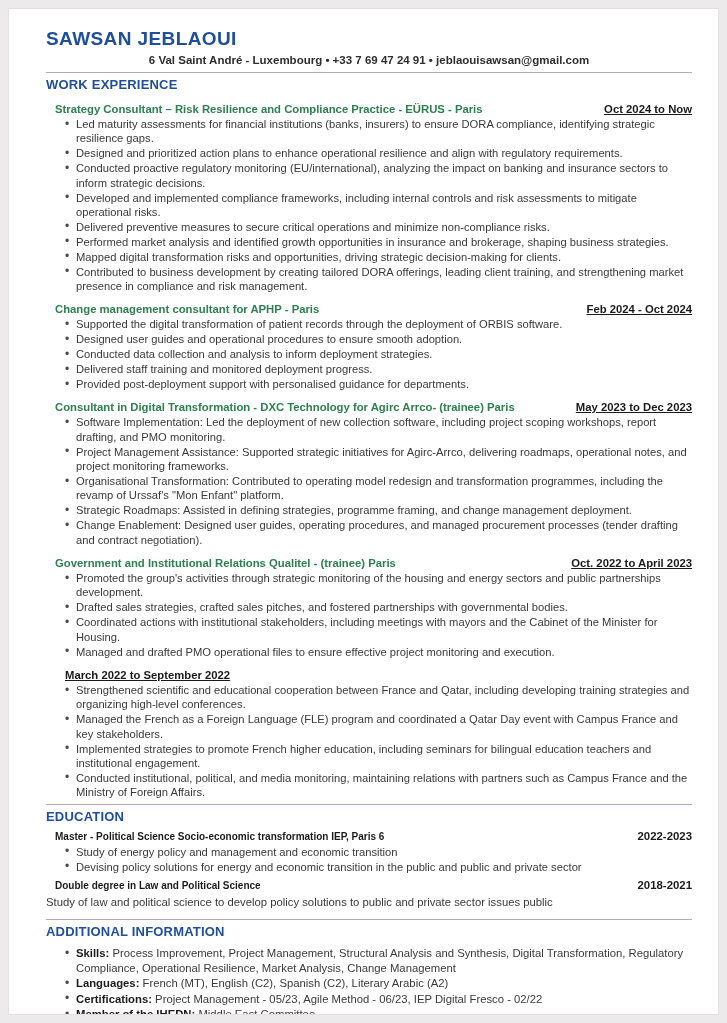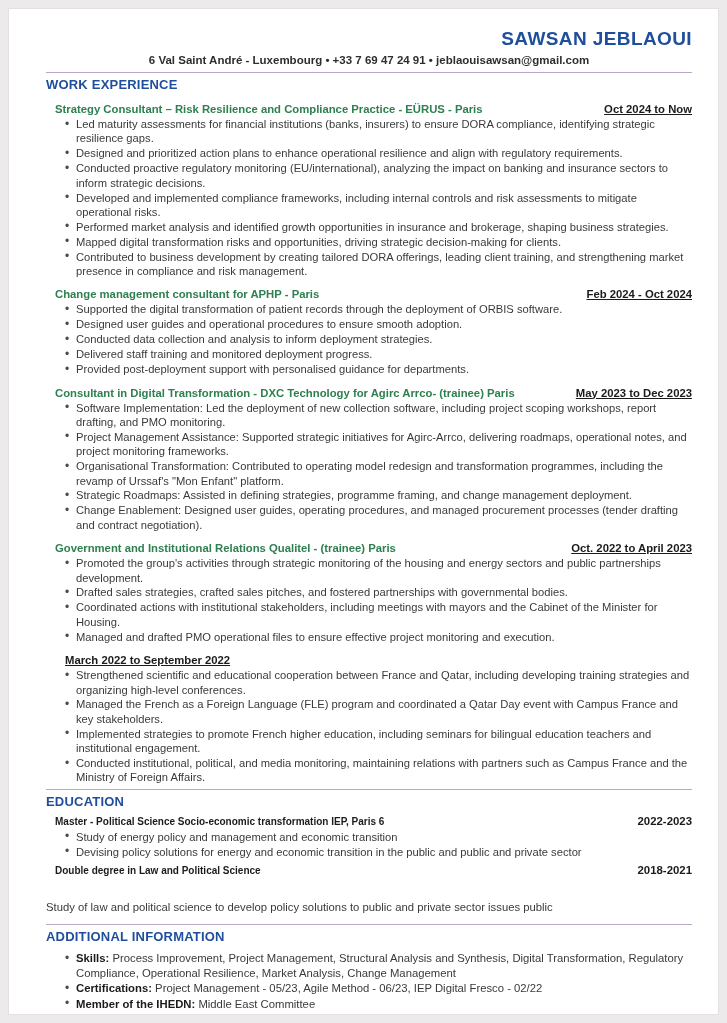--- a/index.html
+++ b/index.html
@@ -24,21 +24,21 @@
     box-sizing: border-box;
     border: 1px solid #e3e1e1;
     overflow: hidden;
   }
   .inner {
     padding: 10px 26px 0 37px;
   }
 
   
   .cv-name {
-    text-align: right;
+    text-align: left;
     color: #1f4e9c;
     font-size: 19px;
     font-weight: bold;
     letter-spacing: 0.4px;
     line-height: 24px;
     margin: 8px 0 2px 0;
   }
   .cv-contact {
     text-align: center;
     color: #2e2e2e;
@@ -126,21 +126,21 @@
     color: #1b1b1b;
     font-size: 11.4px;
     font-weight: bold;
     line-height: 16px;
     white-space: nowrap;
   }
   .edu-note {
     color: #3a3a3a;
     font-size: 11.3px;
     line-height: 16px;
-    margin-top: 20px;
+    margin-top: 0;
   }
 
   
   ul.info {
     list-style: none;
     margin: 6px 0 0 0;
     padding: 0;
   }
   ul.info li {
     position: relative;
@@ -180,20 +180,21 @@
       <div>
         <div class="job-head">
           <div class="job-title">Strategy Consultant – Risk Resilience and Compliance Practice - EÜRUS - Paris</div>
           <div class="job-date">Oct 2024 to Now</div>
         </div>
         <ul class="bullets">
           <li>Led maturity assessments for financial institutions (banks, insurers) to ensure DORA compliance, identifying strategic resilience gaps.</li>
           <li>Designed and prioritized action plans to enhance operational resilience and align with regulatory requirements.</li>
           <li>Conducted proactive regulatory monitoring (EU/international), analyzing the impact on banking and insurance sectors to inform strategic decisions.</li>
           <li>Developed and implemented compliance frameworks, including internal controls and risk assessments to mitigate operational risks.</li>
+          <li>Delivered preventive measures to secure critical operations and minimize non-compliance risks.</li>
           <li>Performed market analysis and identified growth opportunities in insurance and brokerage, shaping business strategies.</li>
           <li>Mapped digital transformation risks and opportunities, driving strategic decision-making for clients.</li>
           <li>Contributed to business development by creating tailored DORA offerings, leading client training, and strengthening market presence in compliance and risk management.</li>
         </ul>
       </div>
 
       <div>
         <div class="job-head">
           <div class="job-title">Change management consultant for APHP - Paris</div>
           <div class="job-date">Feb 2024 - Oct 2024</div>
@@ -275,20 +276,23 @@
     </div>
 
     <div class="rule" style="margin-top:9px;"></div>
     <div class="section-title">ADDITIONAL INFORMATION</div>
 
     <ul class="info">
       <li>
         <span class="lbl">Skills:</span><span> Process Improvement, Project Management, Structural Analysis and Synthesis, Digital Transformation, Regulatory Compliance, Operational Resilience, Market Analysis, Change Management</span>
       </li>
       <li>
+        <span class="lbl">Languages:</span><span> French (MT), English (C2), Spanish (C2), Literary Arabic (A2)</span>
+      </li>
+      <li>
         <span class="lbl">Certifications:</span><span> Project Management - 05/23, Agile Method - 06/23, IEP Digital Fresco - 02/22</span>
       </li>
       <li>
         <span class="lbl">Member of the IHEDN:</span><span> Middle East Committee</span>
       </li>
       <li>
         <span class="lbl">Member of MUN:</span><span> Model United Nations</span>
       </li>
       <li>
         <span class="lbl">Member of the association</span><span> Donnez des ailes</span>

